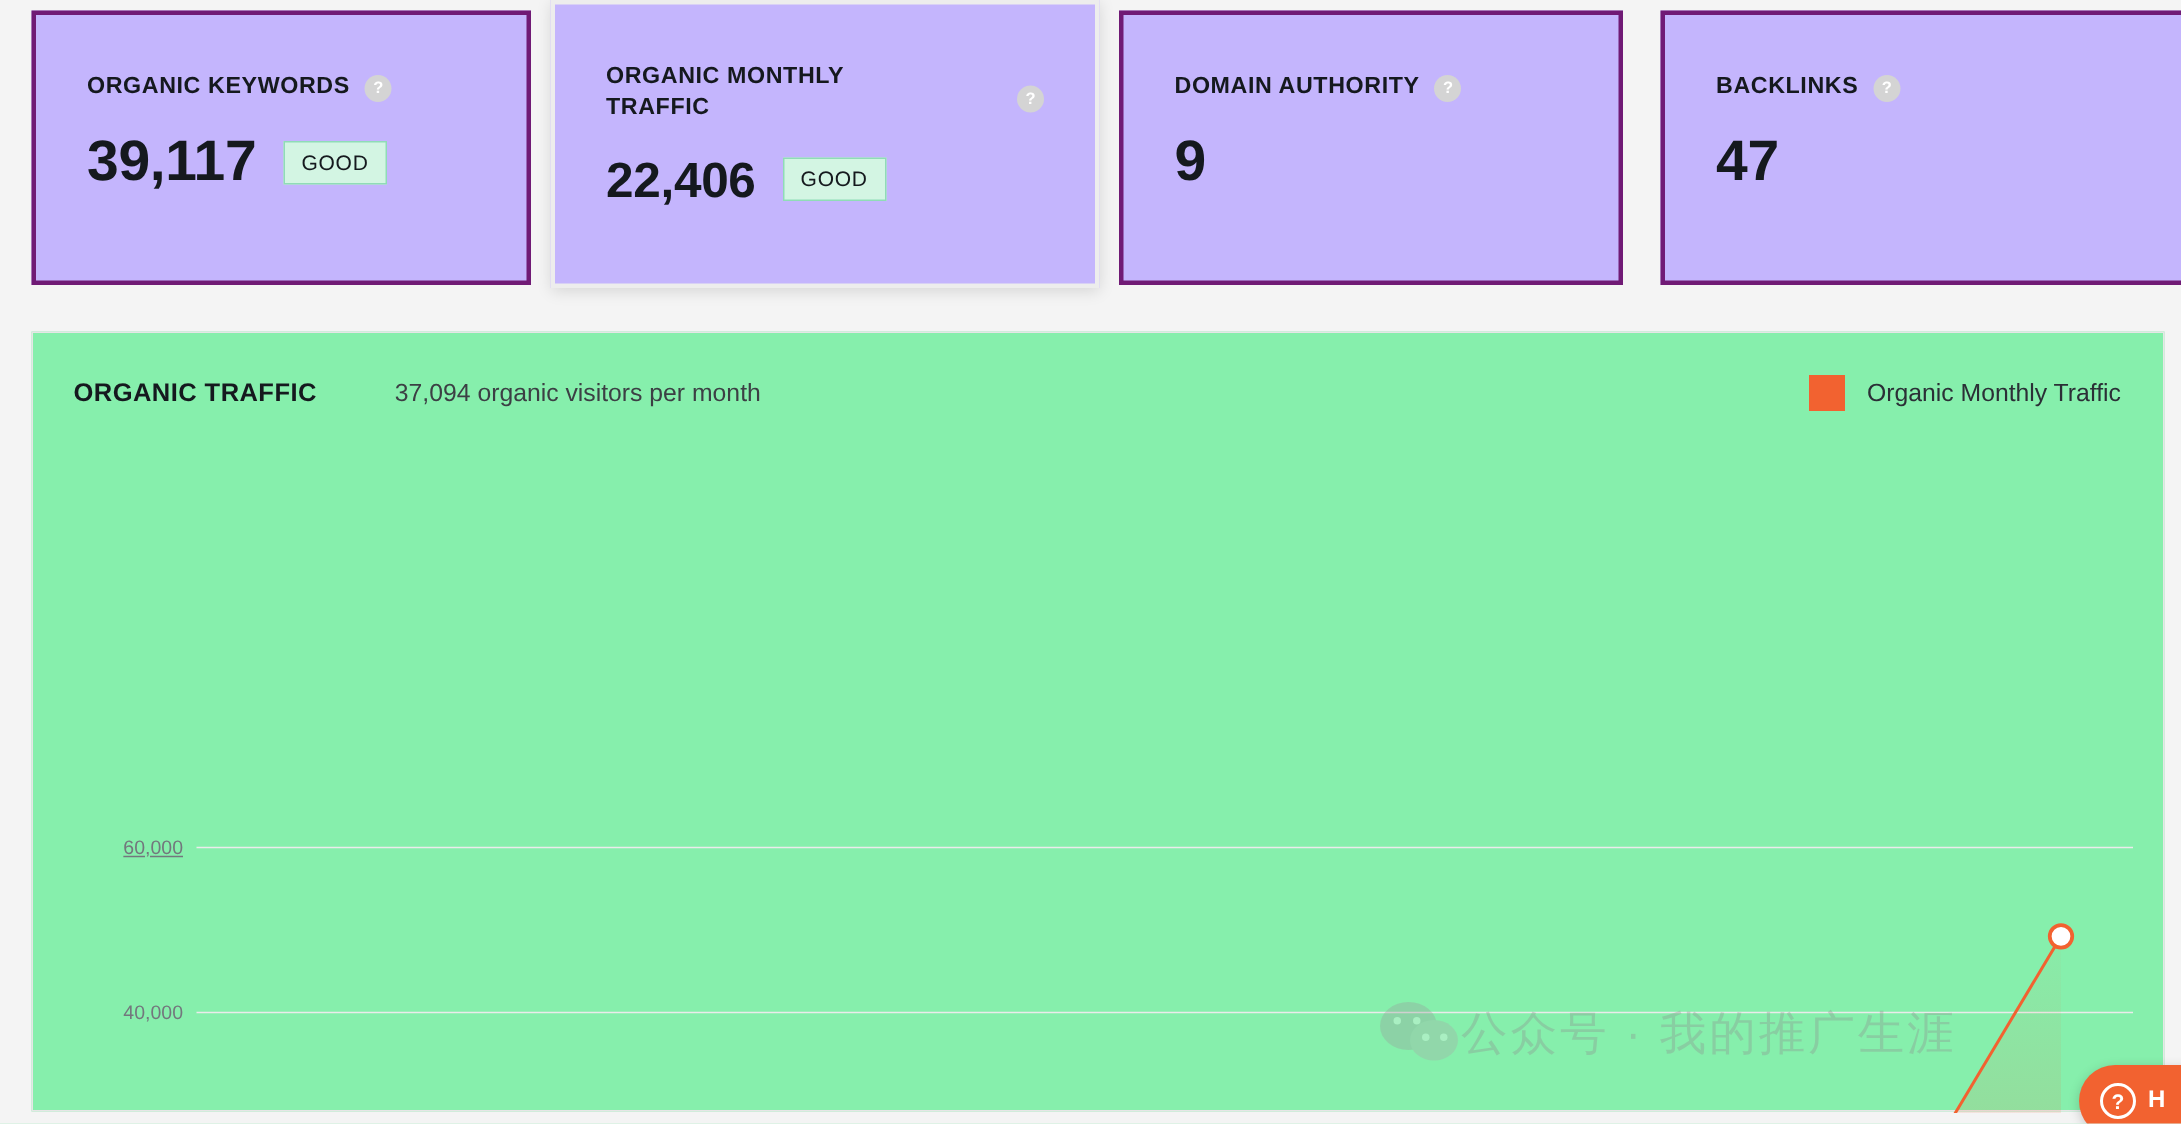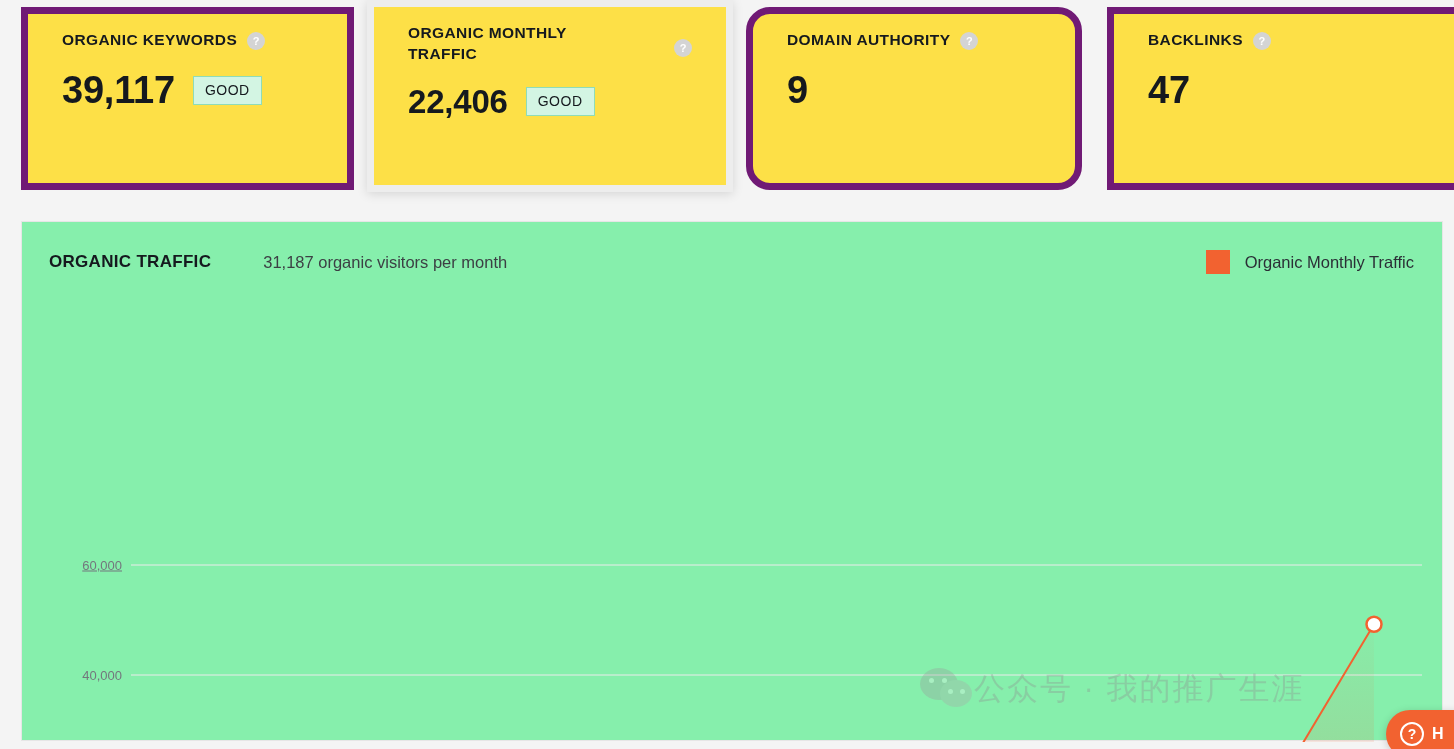--- a/index.html
+++ b/index.html
@@ -13,28 +13,28 @@
   .page { position: relative; width: 1454px; height: 749px; background: #f4f4f4; }
 
   
   .kpi-row {
     position: absolute;
     left: 0; top: 0;
     width: 1454px; height: 200px;
   }
   .kpi-card {
     position: absolute;
-    background: #fde047;
-    border: 7px solid #701a75;
-    padding: 16px 34px;
+    background: #c4b5fd;
+    border: 3px solid #701a75;
+    padding: 38px 34px;
   }
   .kpi-card.c1 { left: 21px;   top: 7px;  width: 333px; height: 183px; }
   .kpi-card.c2 { left: 367px;  top: 0px;  width: 366px; height: 192px;
                  box-shadow: 0 2px 10px rgba(0,0,0,.13); border-color: #ededed; z-index: 3; }
-  .kpi-card.c3 { left: 746px;  top: 7px;  width: 336px; height: 183px; border-radius: 24px; }
+  .kpi-card.c3 { left: 746px;  top: 7px;  width: 336px; height: 183px; }
   .kpi-card.c4 { left: 1107px; top: 7px;  width: 368px; height: 183px; }
 
   .kpi-head {
     display: flex;
     align-items: flex-start;
     gap: 10px;
   }
   .kpi-title {
     font-size: 15.5px;
     font-weight: bold;
@@ -258,21 +258,21 @@
         <div class="kpi-value">47</div>
       </div>
     </div>
 
   </div>
 
   <div class="chart-panel">
 
     <div class="chart-header">
       <div class="chart-title">ORGANIC TRAFFIC</div>
-      <div class="chart-subtitle">31,187 organic visitors per month</div>
+      <div class="chart-subtitle">37,094 organic visitors per month</div>
       <div class="legend">
         <span class="legend-swatch"></span>
         <span class="legend-label">Organic Monthly Traffic</span>
       </div>
     </div>
 
     <div class="plot">
       <svg class="plot-svg" id="chart-svg" width="1422" height="440">
           <line x1="109" x2="1400" y1="593" y2="593" stroke="#d8d8d8" stroke-width="1"></line>
           <line x1="109" x2="1400" y1="483" y2="483" stroke="#ebebeb" stroke-width="1"></line>

